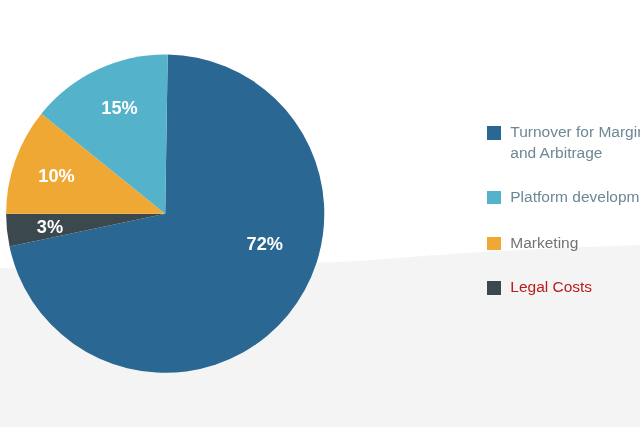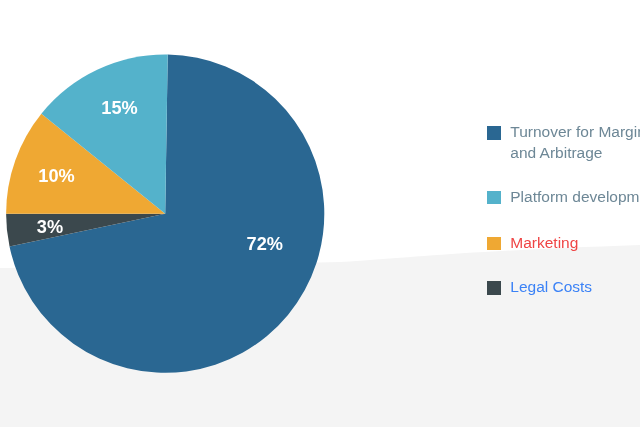--- a/index.html
+++ b/index.html
@@ -47,22 +47,22 @@
 and Arbitrage</span>
     </div>
 
     <div class="legend-item" style="top: 190.6px;">
       <span class="sw" style="background: rgb(84, 178, 203);"></span>
       <span class="lt" style="color: rgb(109, 135, 150);">Platform development</span>
     </div>
 
     <div class="legend-item" style="top: 236.7px;">
       <span class="sw" style="background: rgb(239, 168, 51);"></span>
-      <span class="lt" style="color: #ef4444;">Marketing</span>
+      <span class="lt" style="color: #737373;">Marketing</span>
     </div>
 
     <div class="legend-item" style="top: 281px;">
       <span class="sw" style="background: rgb(59, 72, 77);"></span>
-      <span class="lt" style="color: #3b82f6;">Legal Costs</span>
+      <span class="lt" style="color: #b91c1c;">Legal Costs</span>
     </div>
 
   </div>
 </div>
 
 </body></html>

